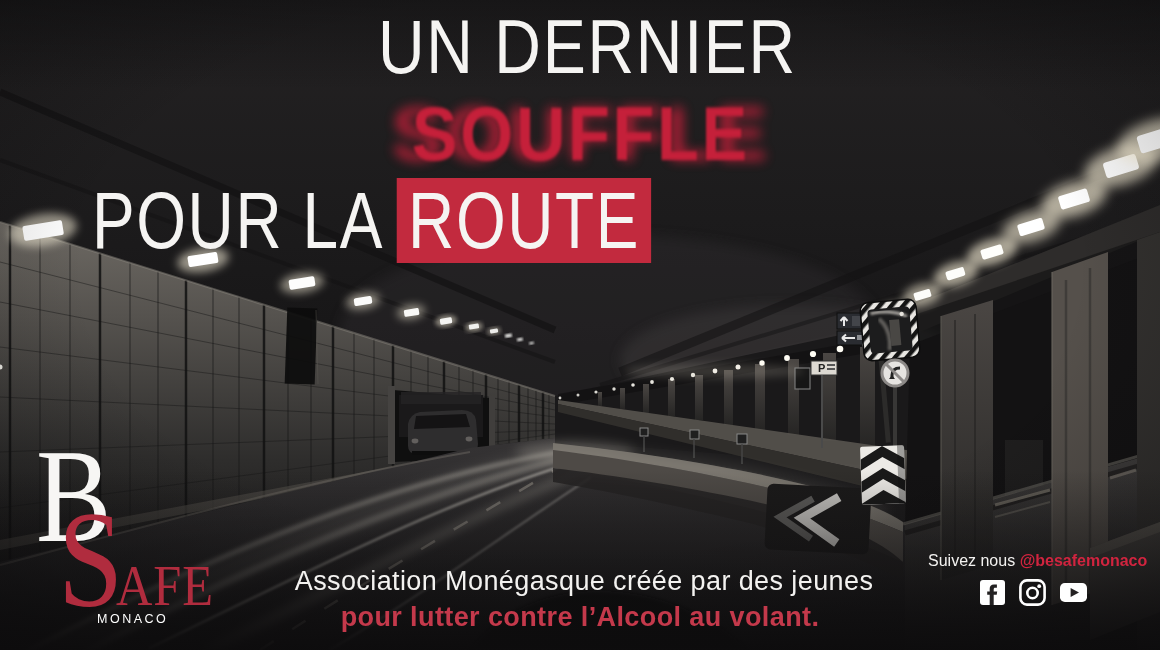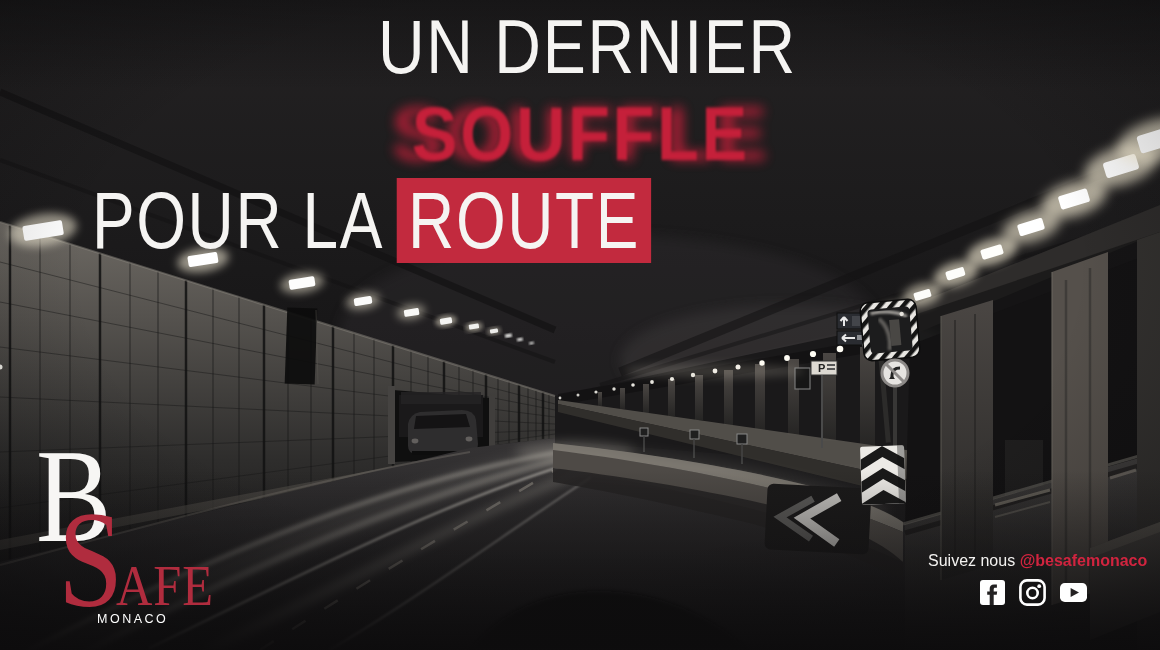--- a/index.html
+++ b/index.html
@@ -402,20 +402,24 @@
     <span class="lb">B</span>
     <span class="ls">S</span>
     <span class="lafe">AFE</span>
     <div class="lmonaco">MONACO</div>
     <div class="lrule">
       <span class="r1"></span>
       <span class="r2"></span>
     </div>
   </div>
 
+  <div class="tagline">
+    <div class="tg1">Association Monégasque créée par des jeunes</div>
+    <div class="tg2">pour lutter contre l’Alcool au volant.</div>
+  </div>
 
   <div class="social">
     <div class="follow">
       <span>Suivez nous</span>
       <span class="handle">@besafemonaco</span>
     </div>
     <div class="icons">
       <svg width="25" height="25" viewBox="0 0 25 25">
         <rect width="25" height="25" rx="3" fill="#ffffff"></rect>
         <path d="M16.9,4.4 h-2.9 c-3,0 -4.3,1.8 -4.3,4.4 v2.6 H7.2 v3.4 h2.5 V25 h4 V14.8 h3 l.5-3.4 h-3.5 V9.2 c0-.9 .4-1.5 1.4-1.5 h1.8 Z" fill="#232122"></path>

